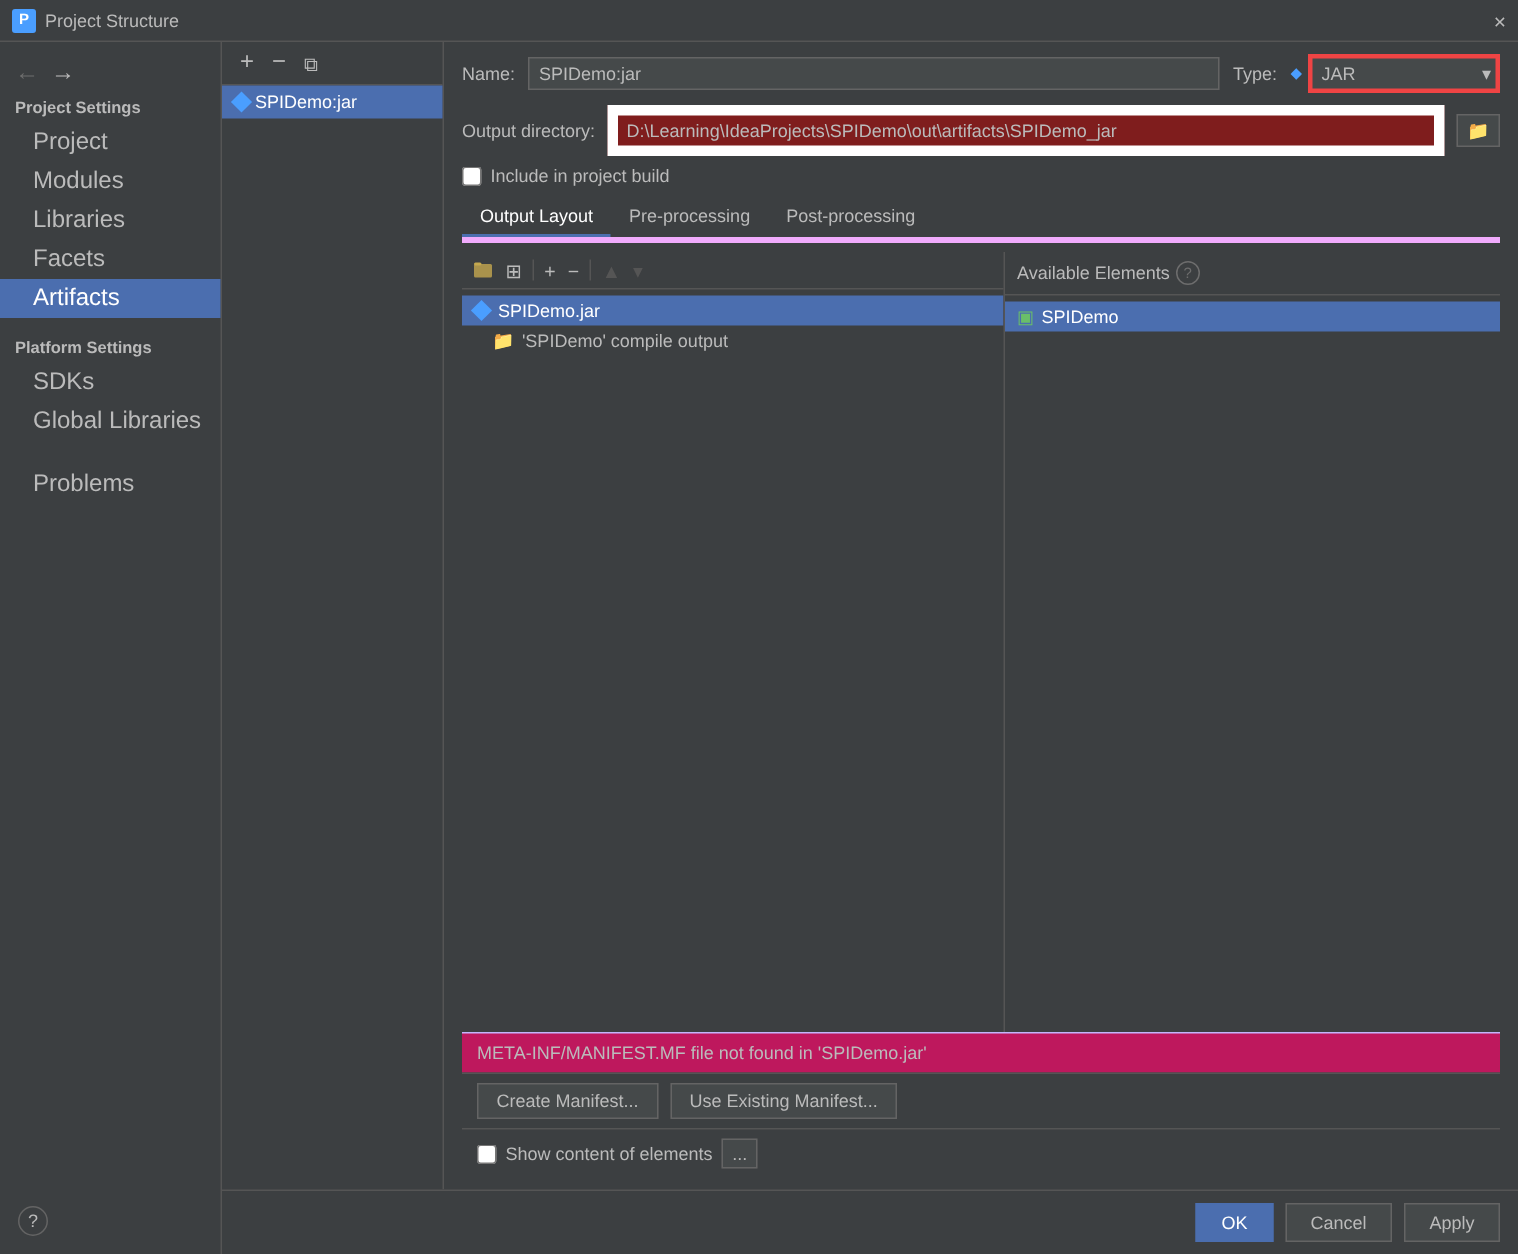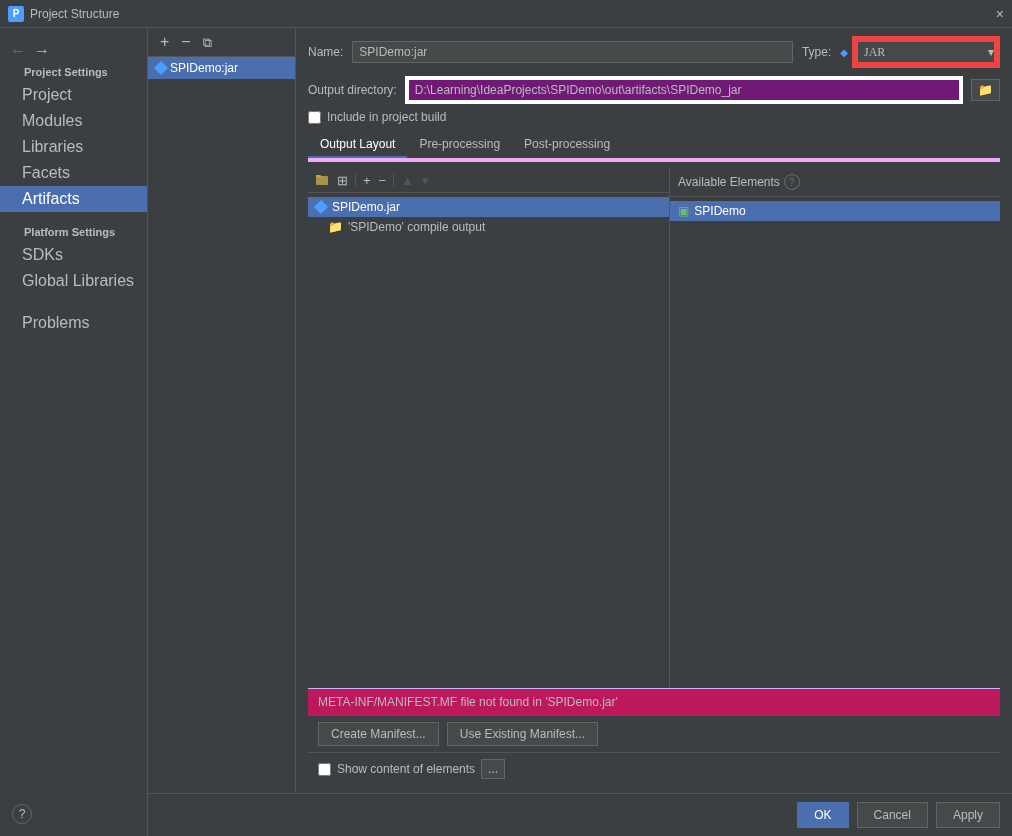--- a/index.html
+++ b/index.html
@@ -58,21 +58,20 @@
       flex-direction: column;
       padding-top: 8px;
     }
 
     .sidebar-section-title {
       font-size: 11px;
       font-weight: bold;
       color: #bbbbbb;
       padding: 4px 10px 4px 10px;
       text-transform: none;
-      margin-left: 14px;
     }
 
     .sidebar-item {
       padding: 4px 10px 4px 22px;
       color: #bbbbbb;
       cursor: pointer;
       font-size: 16px;
     }
     .sidebar-item.active {
       background: #4b6eaf;
@@ -148,28 +147,27 @@
       background: #45494a;
       border: 1px solid #646464;
       color: #bbbbbb;
       padding: 3px 6px;
       font-size: 12px;
       flex: 1;
       outline: none;
     }
     .type-select {
       background: #45494a;
-      border: 6px solid #ef4444;
+      border: 3px solid #ef4444;
       color: #bbbbbb;
       padding: 3px 20px 3px 6px;
       font-size: 12px;
-      width: 148px;
+      width: 128px;
       outline: none;
       appearance: none;
-      font-family: Liberation Serif, serif;
       -webkit-appearance: none;
     }
     .type-select-wrapper {
       position: relative;
       display: flex;
       align-items: center;
     }
     .type-select-wrapper::after {
       content: '▾';
       position: absolute;
@@ -179,22 +177,22 @@
     }
 
     
     .output-dir-row {
       display: flex;
       align-items: center;
       gap: 8px;
       margin-bottom: 6px;
     }
     .output-dir-input {
-      background: #701a75;
-      border: 4px solid #ffffff;
+      background: #7f1d1d;
+      border: 7px solid #ffffff;
       color: #bbbbbb;
       padding: 3px 6px;
       font-size: 12px;
       flex: 1;
       outline: none;
     }
     .browse-btn {
       background: #45494a;
       border: 1px solid #646464;
       color: #bbbbbb;

